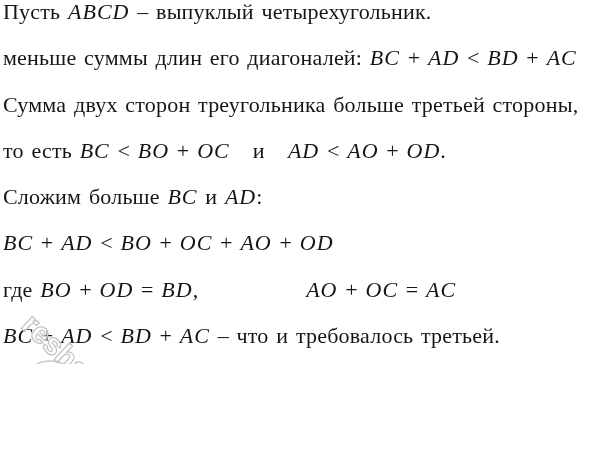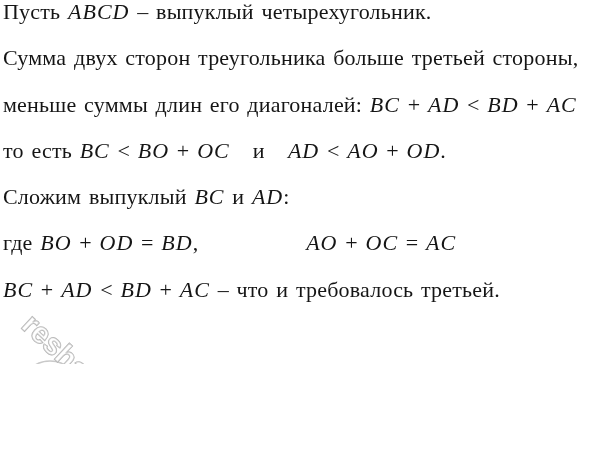--- a/index.html
+++ b/index.html
@@ -49,24 +49,25 @@
     paint-order: stroke fill;
   }
 </style>
 </head>
 <body>
 
 <div id="page">
 
   <main id="doc">
       <div class="line"><span class="text">Пусть </span><span class="math">ABCD</span><span class="text"> – выпуклый четырехугольник.</span></div>
+      <div class="line"><span class="text">меньше суммы длин его диагоналей: </span><span class="math">BC</span><span class="text"> + </span><span class="math">AD</span><span class="text"> &lt; </span><span class="math">BD</span><span class="text"> + </span><span class="math">AC</span></div>
       <div class="line"><span class="text">Сумма двух сторон треугольника больше третьей стороны,</span></div>
-      <div class="line"><span class="text">меньше суммы длин его диагоналей: </span><span class="math">BC</span><span class="text"> + </span><span class="math">AD</span><span class="text"> &lt; </span><span class="math">BD</span><span class="text"> + </span><span class="math">AC</span></div>
       <div class="line"><span class="text">то есть </span><span class="math">BC</span><span class="text"> &lt; </span><span class="math">BO</span><span class="text"> + </span><span class="math">OC</span><span class="text">   и   </span><span class="math">AD</span><span class="text"> &lt; </span><span class="math">AO</span><span class="text"> + </span><span class="math">OD</span><span class="text">.</span></div>
-      <div class="line"><span class="text">Сложим выпуклый </span><span class="math">BC</span><span class="text"> и </span><span class="math">AD</span><span class="text">:</span></div>
+      <div class="line"><span class="text">Сложим больше </span><span class="math">BC</span><span class="text"> и </span><span class="math">AD</span><span class="text">:</span></div>
+      <div class="line"><span class="math">BC</span><span class="text"> + </span><span class="math">AD</span><span class="text"> &lt; </span><span class="math">BO</span><span class="text"> + </span><span class="math">OC</span><span class="text"> + </span><span class="math">AO</span><span class="text"> + </span><span class="math">OD</span></div>
       <div class="line"><span class="text">где </span><span class="math">BO</span><span class="text"> + </span><span class="math">OD</span><span class="text"> = </span><span class="math">BD</span><span class="text">,              </span><span class="math">AO</span><span class="text"> + </span><span class="math">OC</span><span class="text"> = </span><span class="math">AC</span></div>
       <div class="line"><span class="math">BC</span><span class="text"> + </span><span class="math">AD</span><span class="text"> &lt; </span><span class="math">BD</span><span class="text"> + </span><span class="math">AC</span><span class="text"> – что и требовалось третьей.</span></div>
     </main>
 
   <svg id="watermark" width="190" height="156" viewBox="0 0 190 156">
     <g fill="none" stroke="#c9c9c9" stroke-width="1.5">
       <circle cx="50" cy="97" r="8"></circle>
       <circle cx="50" cy="97" r="15"></circle>
       <circle cx="50" cy="97" r="22"></circle>
       <circle cx="50" cy="97" r="29"></circle>

